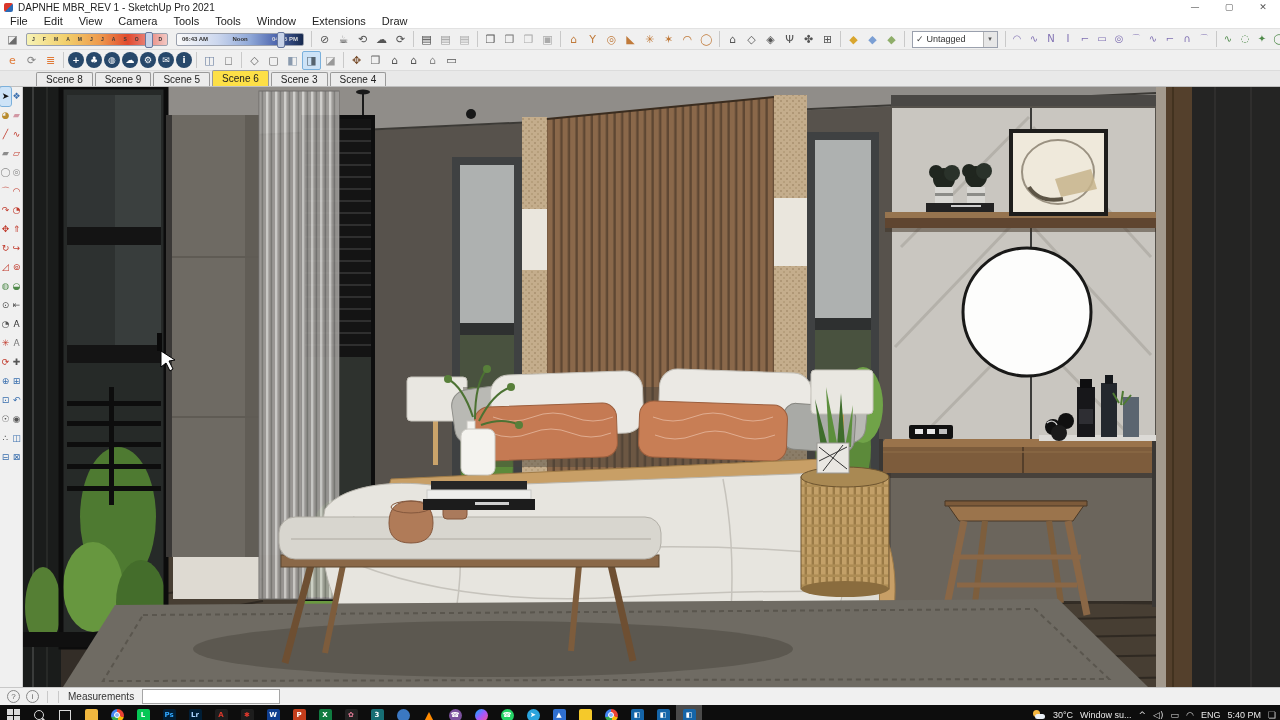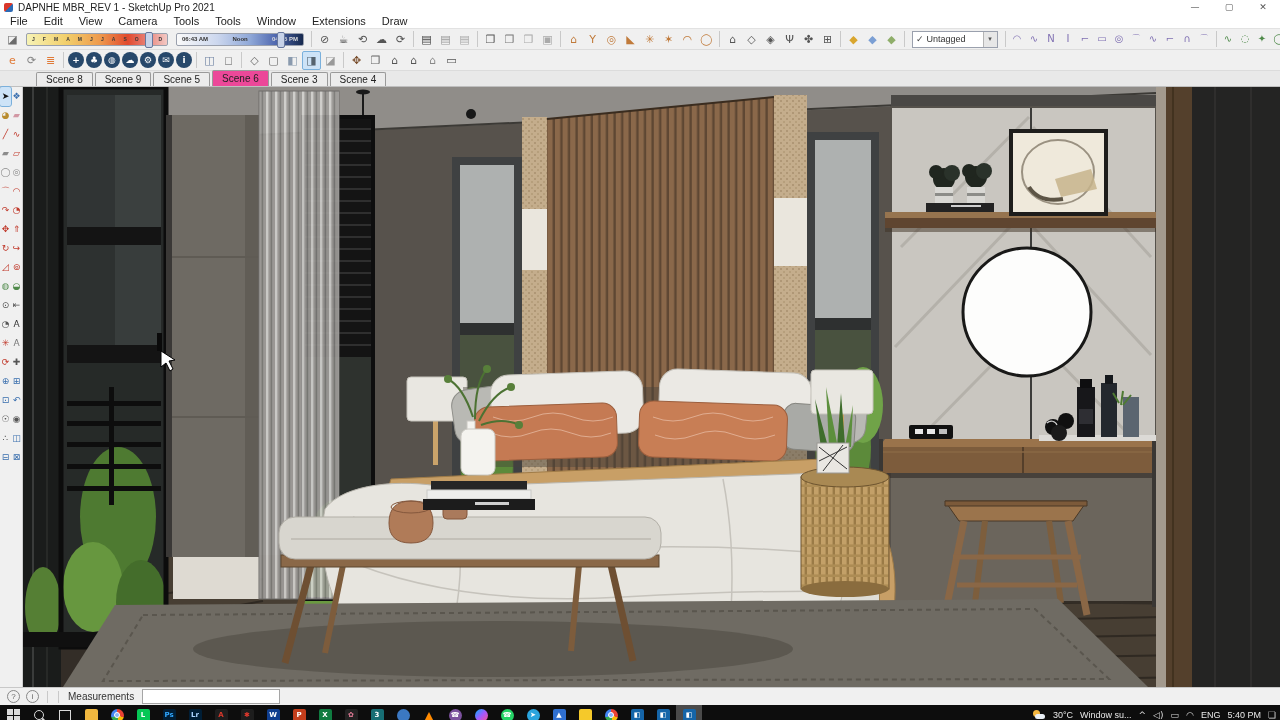--- a/index.html
+++ b/index.html
@@ -34,21 +34,21 @@
   .sl-handle{position:absolute;top:-2px;width:6px;height:14px;background:#c7d2e8;border:1px solid #68789e;border-radius:2px;}
   
   .tagbox{display:flex;align-items:center;height:15px;border:1px solid #9aa0ad;background:#fff;font-size:9px;color:#333;margin:0 4px;flex:0 0 auto;}
   .tagbox .chk{padding:0 3px;color:#444;}
   .tagbox .val{width:56px;}
   .tagbox .arrow{width:13px;height:100%;background:#e7e7e7;border-left:1px solid #b5b5b5;display:flex;align-items:center;justify-content:center;color:#555;font-size:7px;}
   
   .scenetabs{height:15px;background:#e9e9e9;display:flex;align-items:flex-end;padding-left:36px;border-bottom:1px solid #bfbfbf;}
   .tab{font-size:10px;color:#222;background:#ececec;border:1px solid #9a9a9a;border-bottom:none;border-radius:2px 2px 0 0;
     padding:0 9px;line-height:13px;margin-right:2px;}
-  .tab.active{background:#ec4899;line-height:15px;position:relative;z-index:2;}
+  .tab.active{background:#fde047;line-height:15px;position:relative;z-index:2;}
   
   .main{display:flex;height:600px;}
   .palette{width:22px;background:#f0f0f0;border-right:1px solid #cfcfcf;display:grid;
     grid-template-columns:11px 11px;align-content:start;}
   .pal-btn{height:19px;display:flex;align-items:center;justify-content:center;font-size:9px;line-height:1;
     font-family:"DejaVu Sans",sans-serif;border-radius:2px;}
   .pal-btn.act{background:#cde3f7;outline:1px solid #7ab0dc;}
   .viewport{flex:1;position:relative;background:#57524c;}
   
   .statusbar{height:17px;background:#f0f0f0;border-top:1px solid #c8c8c8;display:flex;align-items:center;font-size:10px;color:#333;padding:0 4px;}

